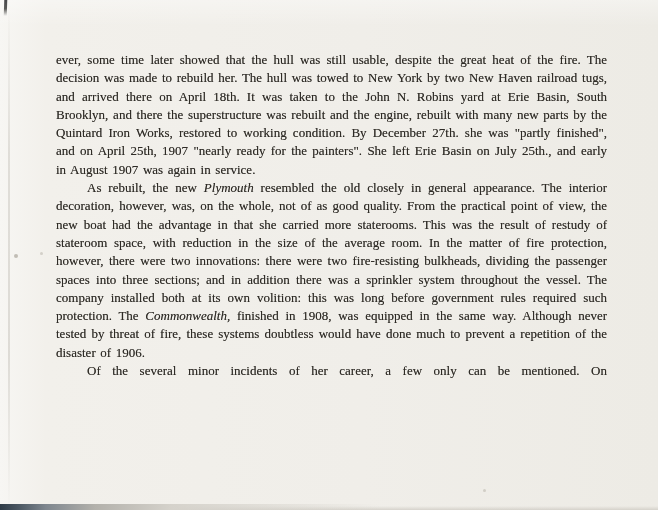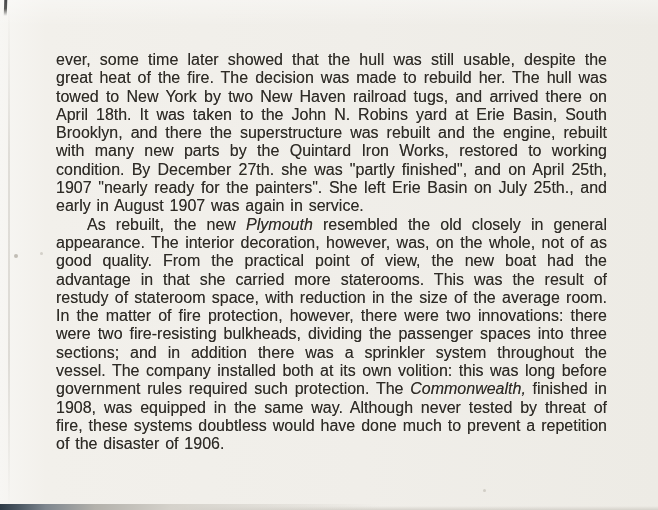--- a/index.html
+++ b/index.html
@@ -23,22 +23,22 @@
     
     background:
       linear-gradient(180deg, rgba(255,255,255,0.35) 0px, rgba(255,255,255,0) 26px),
       linear-gradient(90deg, #f7f6f3 0px, #f2f0eb 46px, #f0eee9 55%, #edebe5 100%);
   }
   .text-block {
     position: absolute;
     left: 56px;
     top: 51px;
     width: 551px;
-    font-family: Liberation Sans, sans-serif;
-    font-size: 16px;
+    font-family: Liberation Serif, serif;
+    font-size: 13px;
     line-height: 18.3px;
     color: var(--ink);
     text-align: justify;
     text-justify: inter-word;
     word-spacing: 1.4px;
     text-shadow: 0 0 0.5px rgba(46,43,38,0.55);
   }
   .para {
     margin: 0;
   }
@@ -106,20 +106,21 @@
   .speck.s3 { left: 483px; top: 489px; width: 3px; height: 3px; opacity: 0.5; }
 </style>
 </head>
 <body>
 
 <div class="page">
   <div class="left-crease"></div>
   <div class="text-block">
       <p class="para"><span>ever, some time later showed that the hull was still usable, despite the great heat of the fire. The decision was made to rebuild her. The hull was towed to New York by two New Haven railroad tugs, and arrived there on April 18th. It was taken to the John N. Robins yard at Erie Basin, South Brooklyn, and there the superstructure was rebuilt and the engine, rebuilt with many new parts by the Quintard Iron Works, restored to working condition. By December 27th. she was "partly finished", and on April 25th, 1907 "nearly ready for the painters". She left Erie Basin on July 25th., and early in August 1907 was again in service.</span></p>
       <p class="para indented"><span>As rebuilt, the new </span><i>Plymouth</i><span> resembled the old closely in general appearance. The interior decoration, however, was, on the whole, not of as good quality. From the practical point of view, the new boat had the advantage in that she carried more staterooms. This was the result of restudy of stateroom space, with reduction in the size of the average room. In the matter of fire protection, however, there were two innovations: there were two fire-resisting bulkheads, dividing the passenger spaces into three sections; and in addition there was a sprinkler system throughout the vessel. The company installed both at its own volition: this was long before government rules required such protection. The </span><i>Commonwealth,</i><span> finished in 1908, was equipped in the same way. Although never tested by threat of fire, these systems doubtless would have done much to prevent a repetition of the disaster of 1906.</span></p>
+      <p class="para indented justify-last"><span>Of the several minor incidents of her career, a few only can be mentioned. On</span></p>
     </div>
   <div class="top-left-mark"></div>
   <div class="bottom-band"></div>
   <div class="bottom-strip"></div>
   <div class="speck s1"></div>
   <div class="speck s2"></div>
   <div class="speck s3"></div>
 </div>
 
 </body></html>

